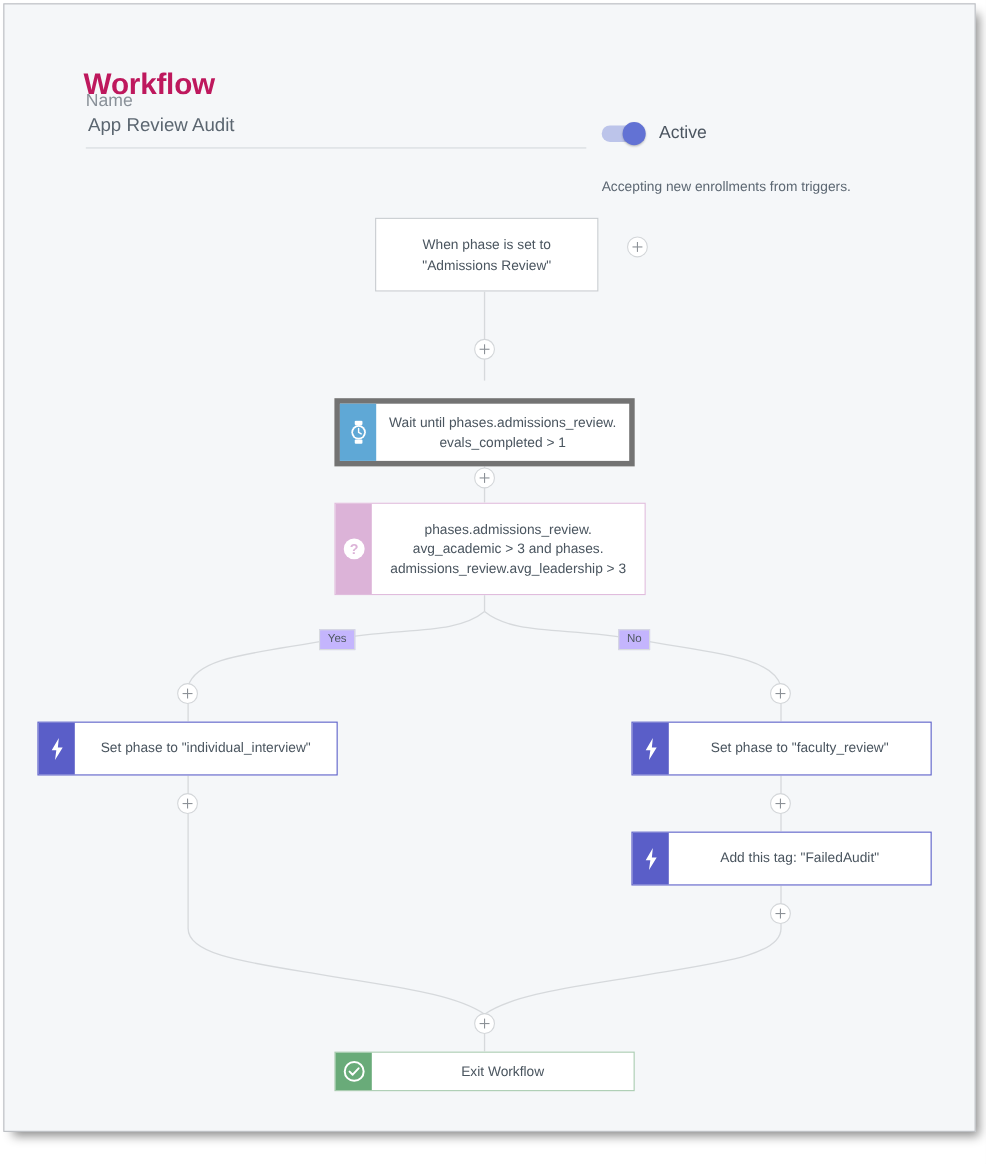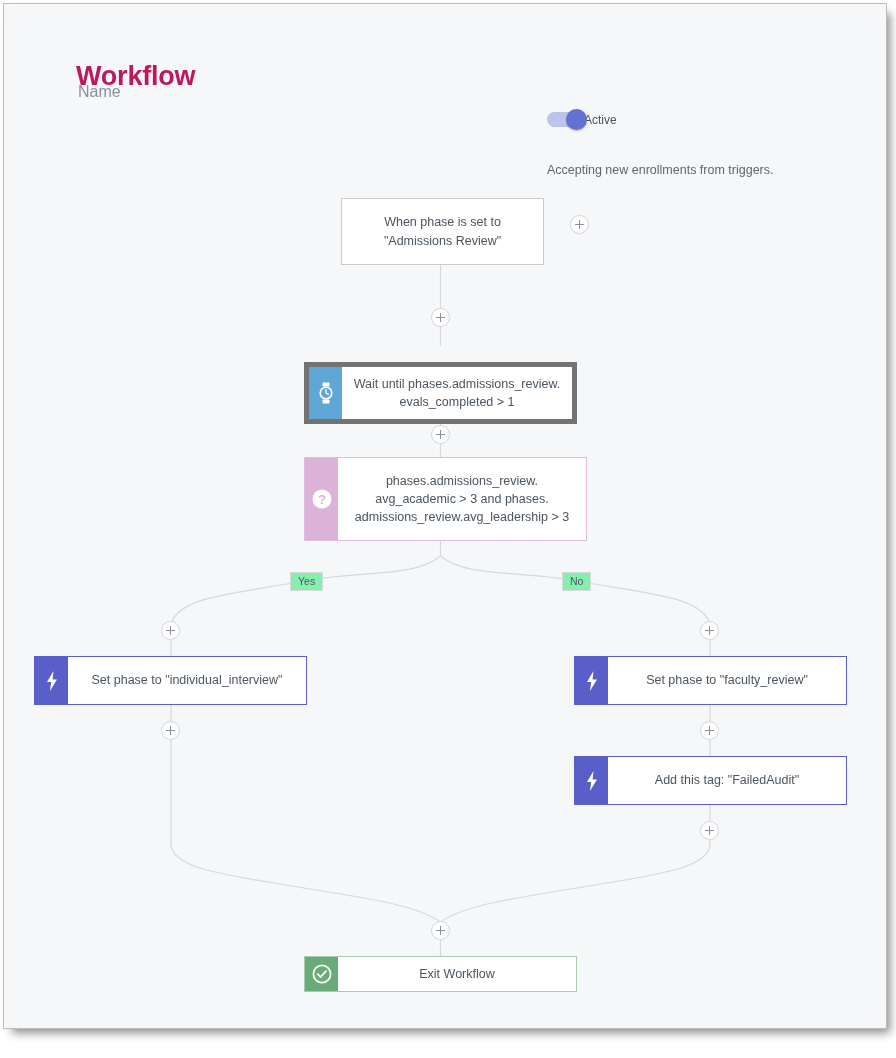--- a/index.html
+++ b/index.html
@@ -86,21 +86,22 @@
     position: absolute;
     right: -3px;
     top: -3px;
     width: 21px;
     height: 21px;
     border-radius: 50%;
     background: #6272d4;
     box-shadow: 0 1px 2px rgba(0,0,0,0.25);
   }
   .toggle-label {
-    font-size: 12px;
+    margin-left: 15px;
+    font-size: 16px;
     color: #4b5560;
     text-align: center;
   }
   .toggle-sub {
     position: absolute;
     left: 543px;
     top: 159px;
     font-size: 12.5px;
     color: #5d6873;
   }
@@ -230,40 +231,43 @@
   .plus::before {
     left: 4px; top: 8px; width: 9px; height: 1.4px;
   }
   .plus::after {
     left: 8px; top: 4px; width: 1.4px; height: 9px;
   }
 
   
   .branch-label {
     position: absolute;
-    background: #86efac;
+    background: #c4b5fd;
     border: 1px solid #d8dbde;
     box-sizing: border-box;
     font-size: 10.5px;
     color: #4f5861;
     padding: 2px 7px;
     text-align: center;
     line-height: 1.2;
   }
 
   .icon-svg { display: block; }
 </style>
 </head>
 <body>
 
 <div class="page-frame">
 
   <div class="page-title">Workflow</div>
 
   <div class="name-label">Name</div>
+  <div class="name-field-wrap">
+    <input class="name-value" type="text" value="App Review Audit" style="">
+  </div>
 
   <div class="toggle-row">
     <div class="toggle">
       <div class="knob"></div>
     </div>
     <div class="toggle-label">Active</div>
   </div>
   <div class="toggle-sub">Accepting new enrollments from triggers.</div>
 
   <div class="canvas">

